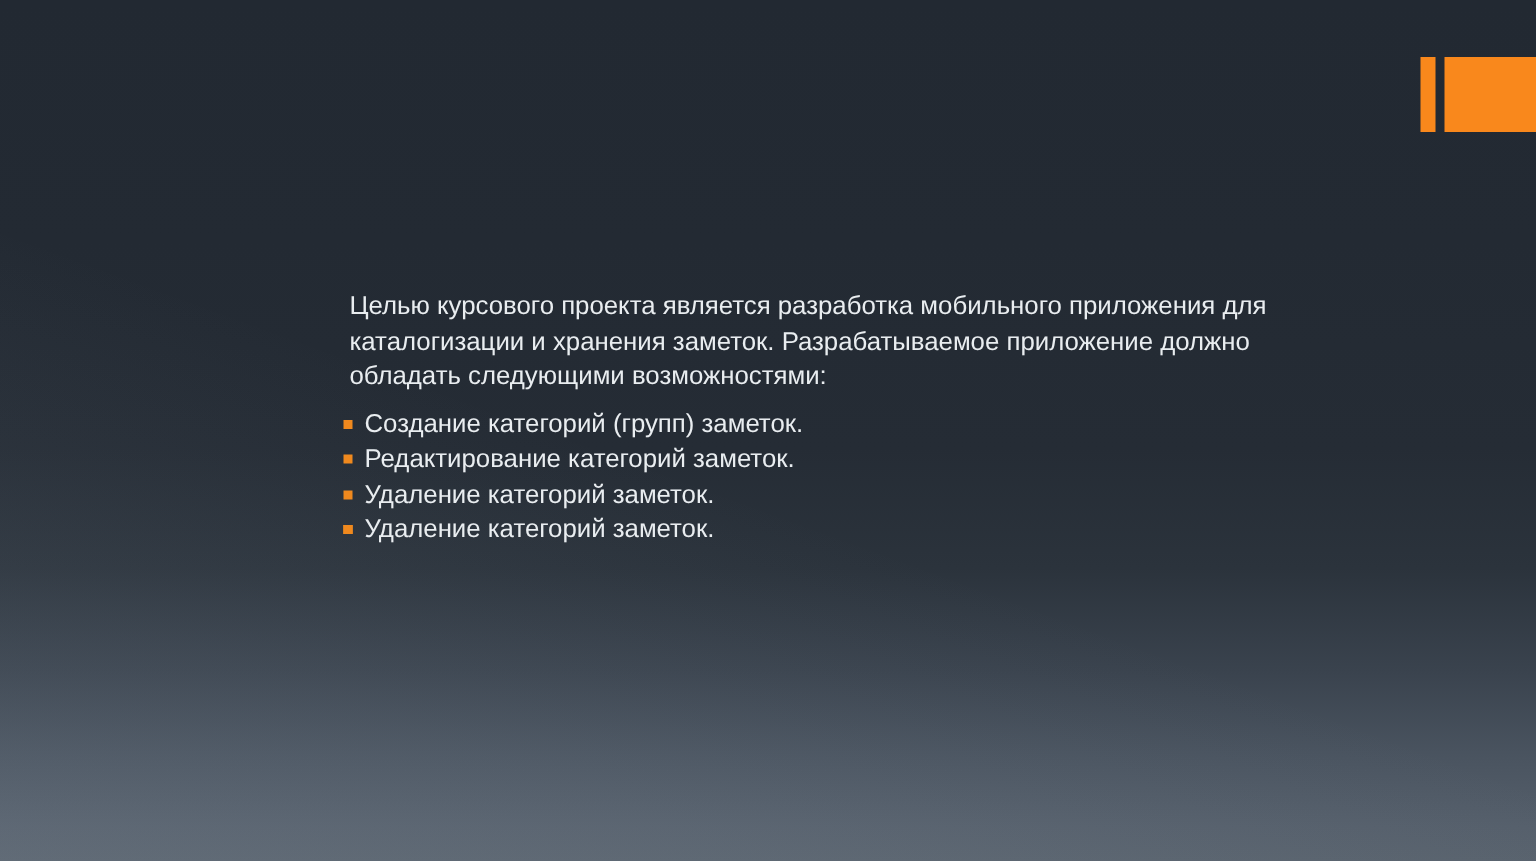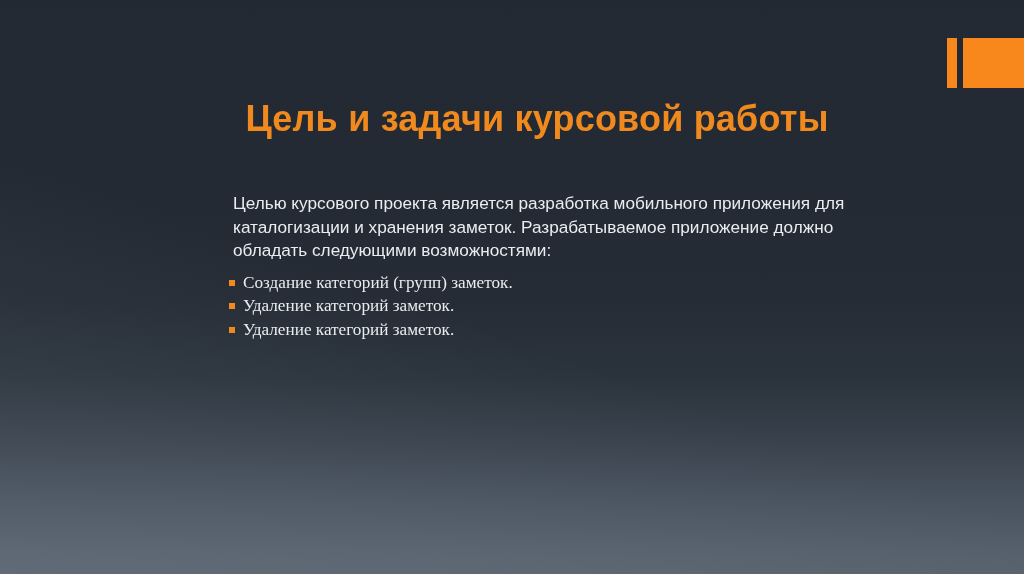--- a/index.html
+++ b/index.html
@@ -94,21 +94,20 @@
     margin: 8px;
     color: #E9EDF0;
   }
   .para-intro { }
   .para-outro { }
 
   .bullet-list {
     list-style: none;
     margin: 0;
     padding: 0;
-    font-family: Liberation Serif, serif;
   }
   .bullet-item {
     position: relative;
     padding-left: 18px;
     line-height: 23.5px;
     color: #E9EDF0;
   }
   .bullet-marker {
     position: absolute;
     left: 4px;
@@ -125,33 +124,33 @@
 <div class="slide">
 
   <div class="corner-decoration">
     <div class="deco-bar"></div>
     <div class="deco-gap"></div>
     <div class="deco-block"></div>
   </div>
 
   <div class="content">
 
-    <div class="slide-title">Цель и задачи курсовой работы</div>
 
     <div class="body-block">
 
       <p class="para para-intro">Целью курсового проекта является разработка мобильного приложения для каталогизации и хранения заметок. Разрабатываемое приложение должно обладать следующими возможностями:</p>
 
       <ul class="bullet-list">
         <li class="bullet-item">
           <span class="bullet-marker"></span>
           <span>Создание категорий (групп) заметок.</span>
         </li>
         <li class="bullet-item">
           <span class="bullet-marker"></span>
+          <span>Редактирование категорий заметок.</span>
         </li>
         <li class="bullet-item">
           <span class="bullet-marker"></span>
           <span>Удаление категорий заметок.</span>
         </li>
         <li class="bullet-item">
           <span class="bullet-marker"></span>
         </li>
         <li class="bullet-item">
           <span class="bullet-marker"></span>

